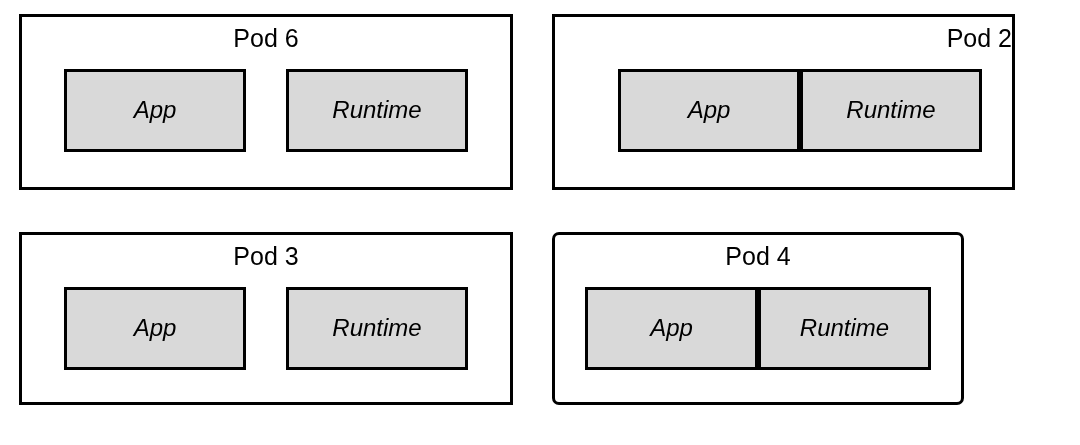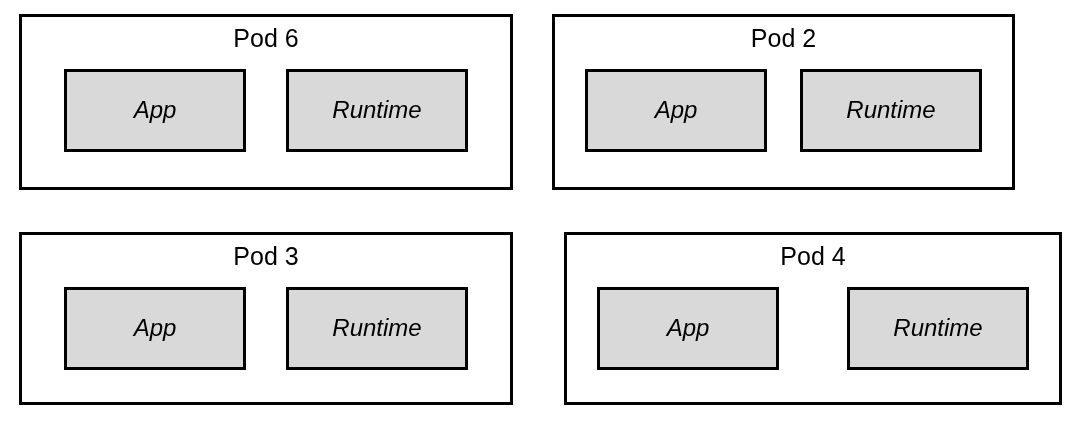--- a/index.html
+++ b/index.html
@@ -61,21 +61,21 @@
     <div class="container-row">
       <div class="inner-box">
         <span>App</span>
       </div>
       <div class="inner-box">
         <span>Runtime</span>
       </div>
     </div>
   </div>
 
-  <div class="pod pod--right" style="left:552px; top:14px; width:463px; height:176px;">
+  <div class="pod pod--right" style="left:552px; top:14px; width:463px; height:176px;align-items:flex-end;">
     <div class="pod-title">Pod 2</div>
     <div class="container-row">
       <div class="inner-box">
         <span>App</span>
       </div>
       <div class="inner-box">
         <span>Runtime</span>
       </div>
     </div>
   </div>
@@ -85,21 +85,21 @@
     <div class="container-row">
       <div class="inner-box">
         <span>App</span>
       </div>
       <div class="inner-box">
         <span>Runtime</span>
       </div>
     </div>
   </div>
 
-  <div class="pod pod--right" style="left:564px; top:232px; width:498px; height:173px;">
+  <div class="pod pod--right" style="left:552px; top:232px; width:412px; height:173px;border-radius:7px;">
     <div class="pod-title">Pod 4</div>
     <div class="container-row">
       <div class="inner-box">
         <span>App</span>
       </div>
       <div class="inner-box">
         <span>Runtime</span>
       </div>
     </div>
   </div>

